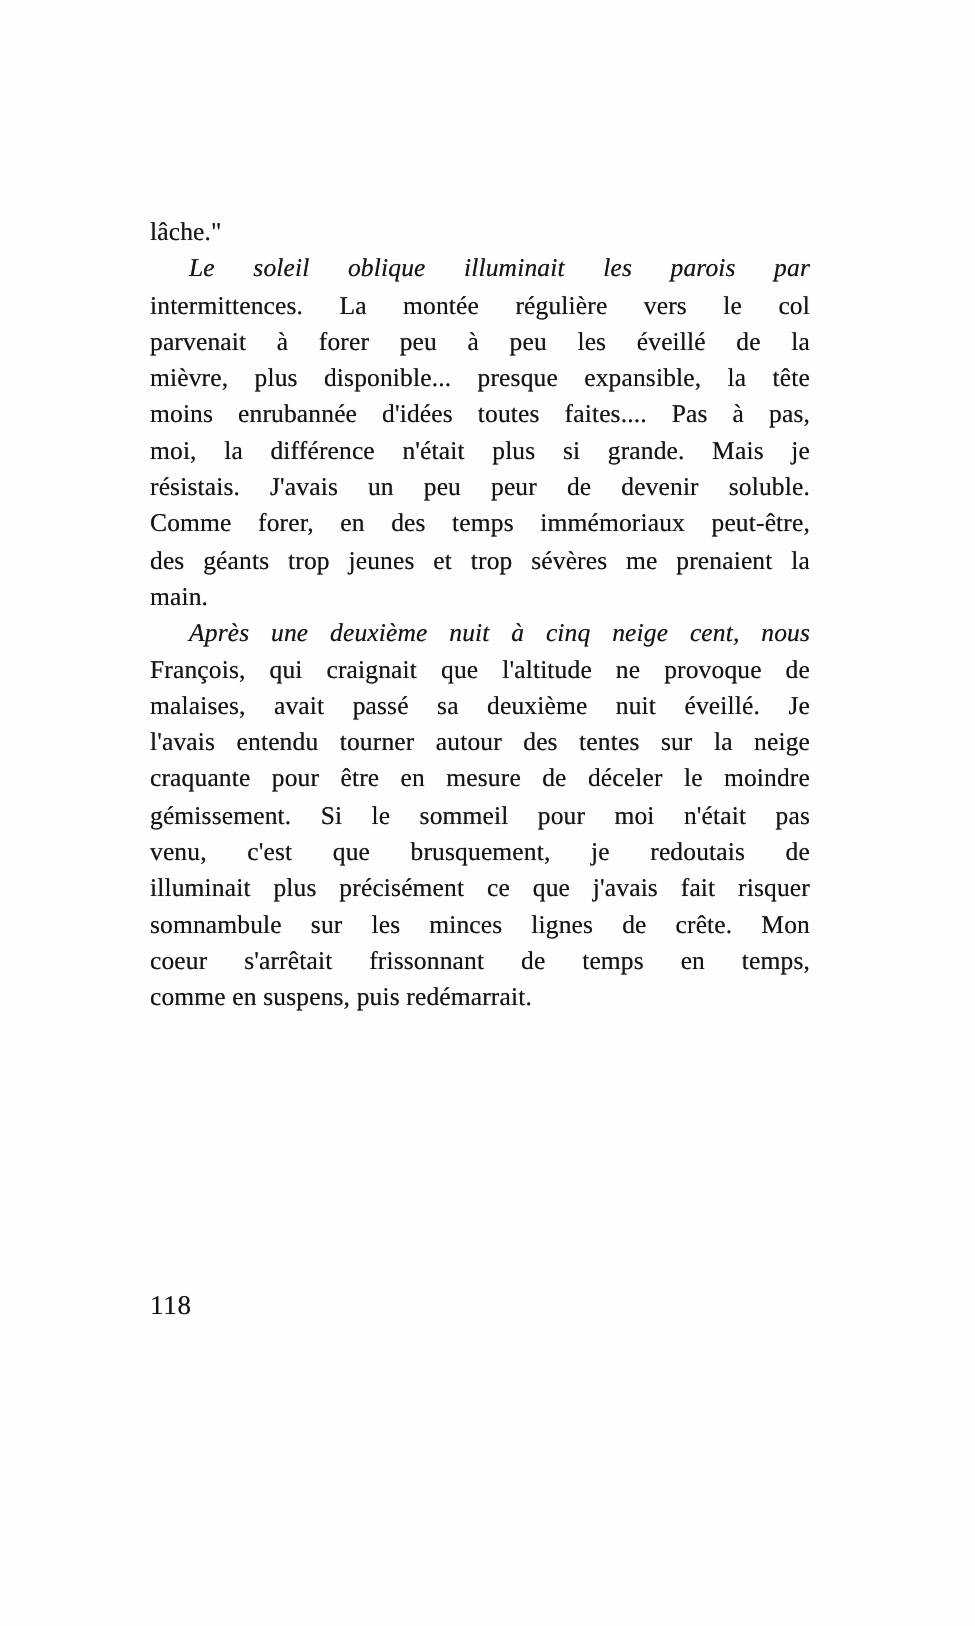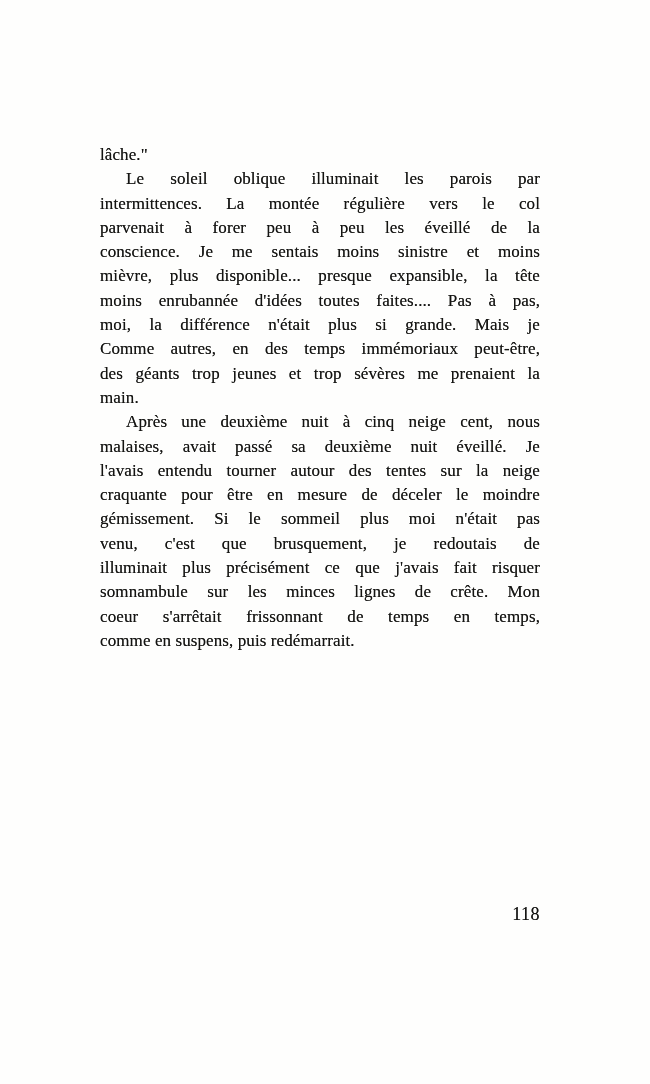--- a/index.html
+++ b/index.html
@@ -36,56 +36,58 @@
   .line {
     white-space: normal;
     text-align: left;
   }
   .line.j {
     text-align: justify;
     text-align-last: justify;
   }
   .line.indent {
     text-indent: 26px;
+    font-style: italic;
   }
   .page-number {
     position: absolute;
     left: 100px;
-    top: 901px;
+    top: 857px;
     width: 440px;
-    text-align: right;
+    text-align: left;
     color: #141412;
     font-size: 18px;
     line-height: 26px;
     letter-spacing: 0.5px;
     text-shadow: 0 0 0.45px rgba(20, 20, 18, 0.65);
   }
 </style>
 </head>
 <body>
 
 <div class="scan-page">
 
   <div class="text-block">
     <div class="line">lâche."</div>
     <div class="line j indent">Le soleil oblique illuminait les parois par</div>
     <div class="line j">intermittences.  La montée régulière vers le col</div>
     <div class="line j">parvenait à forer peu à peu les  éveillé de la</div>
-    <div class="line j">conscience. Je me sentais moins sinistre et moins</div>
     <div class="line j">mièvre, plus disponible... presque expansible, la tête</div>
     <div class="line j">moins enrubannée d'idées toutes faites....  Pas à pas,</div>
     <div class="line j">moi, la différence n'était plus si grande. Mais je</div>
-    <div class="line j">Comme  autres, en des temps immémoriaux peut-être,</div>
+    <div class="line j">résistais. J'avais un peu peur de devenir soluble.</div>
+    <div class="line j">Comme  forer, en des temps immémoriaux peut-être,</div>
     <div class="line j">des géants trop jeunes et trop sévères me prenaient la</div>
     <div class="line">main.</div>
     <div class="line j indent">Après une deuxième nuit à cinq neige cent, nous</div>
+    <div class="line j">François, qui craignait que l'altitude ne provoque de</div>
     <div class="line j">malaises, avait passé sa deuxième nuit éveillé.  Je</div>
     <div class="line j">l'avais entendu tourner autour des tentes sur la neige</div>
     <div class="line j">craquante pour être en mesure de déceler le moindre</div>
-    <div class="line j">gémissement. Si le sommeil plus moi n'était pas</div>
+    <div class="line j">gémissement. Si le sommeil pour moi n'était pas</div>
     <div class="line j">venu, c'est que brusquement, je redoutais de</div>
     <div class="line j">illuminait plus précisément ce que j'avais fait risquer</div>
     <div class="line j">somnambule sur les minces lignes de crête. Mon</div>
     <div class="line j">coeur s'arrêtait frissonnant de temps en temps,</div>
     <div class="line">comme en suspens, puis redémarrait.</div>
   </div>
 
   <div class="page-number">118</div>
 
 </div>

